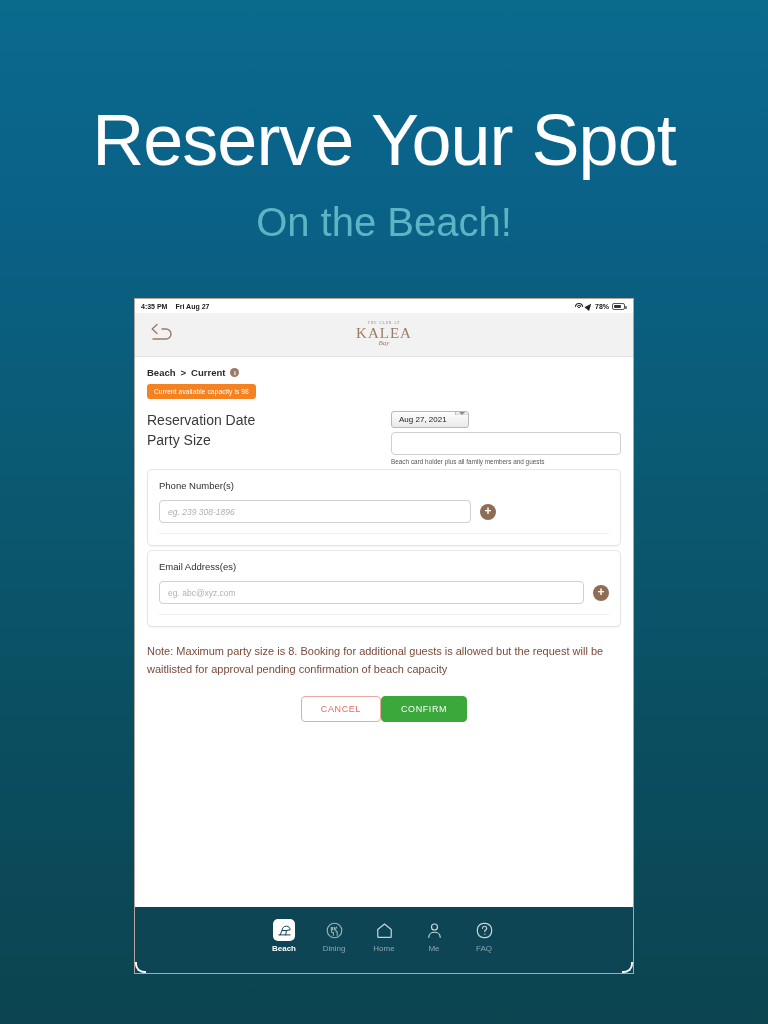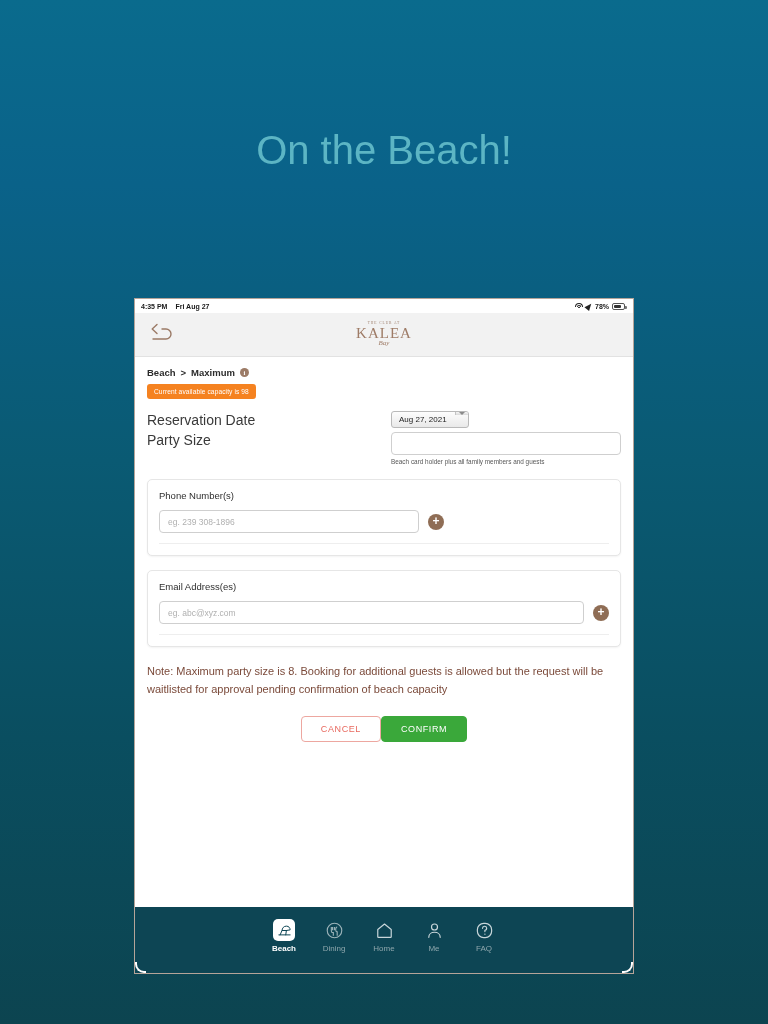--- a/index.html
+++ b/index.html
@@ -101,27 +101,27 @@
   .party-box { flex:1; }
   .txtinput {
     width:100%; height:23px; border:1px solid #cfcfcf; border-radius:4px;
     background:#fff; font-size:8.5px; color:#333; padding:0 8px;
     font-family:"Liberation Sans", sans-serif; outline:none;
   }
   .txtinput::placeholder { color:#b0b0b0; }
   .helper { font-size:6.4px; color:#585858; margin-top:3px; }
 
   .card {
-    margin-top:14px; border:1px solid #e6e6e6; border-radius:5px; background:#fff;
+    margin-top:4px; border:1px solid #e6e6e6; border-radius:5px; background:#fff;
     box-shadow:0 1px 2px rgba(0,0,0,0.05); padding:10px 11px 0 11px;
   }
   .card-title { font-size:9.5px; color:#2f2f2f; }
   .inputline { display:flex; align-items:center; gap:9px; margin-top:9px; padding-bottom:10px; }
   .inputline.with-rule { border-bottom:1px solid #eeeeee; }
-  .card.phone .inputline .txtinput { width:260px; flex:none; }
+  .card.phone .inputline .txtinput { width:312px; flex:none;font-style:italic; }
   .card.email .inputline .txtinput { flex:1; }
   .plus-btn {
     width:16px; height:16px; border-radius:50%; background:#8f6d55; color:#fff;
     font-size:12px; line-height:15px; text-align:center; font-weight:700; cursor:pointer;
     flex:none; font-family:"Liberation Sans", sans-serif;
   }
   .card-tail { height:11px; }
 
   .note { margin-top:16px; font-size:11px; line-height:1.6; color:#7b4a3a; }
   .btnrow { display:flex; justify-content:center; margin-top:18px; }
@@ -137,20 +137,21 @@
   .navitem { width:38px; text-align:center; cursor:pointer; }
   .navicon { height:24px; display:flex; align-items:center; justify-content:center; }
   .navlabel { font-size:8px; color:#8fa7ad; margin-top:2px; }
   .navitem.active .navlabel { color:#ffffff; font-weight:700; }
   .ico-chip { width:22px; height:22px; border-radius:5px; background:#ffffff; display:flex; align-items:center; justify-content:center; }
 </style>
 </head>
 <body>
 
 <div class="hero">
+  <div class="hero-title">Reserve Your Spot</div>
   <div class="hero-sub">On the Beach!</div>
 </div>
 
 <div class="device">
 
   <div class="statusbar">
     <div class="sb-left">
       <span>4:35 PM</span>
       <span>Fri Aug 27</span>
     </div>
@@ -181,21 +182,21 @@
       <div class="logo-sub">Bay</div>
     </div>
   </div>
 
   <div class="page">
 
     <div class="crumbrow">
       <div class="crumb">
         <span>Beach</span>
         <span class="sep">&gt;</span>
-        <span>Maximum</span>
+        <span>Current</span>
         <span class="info-ico">i</span>
       </div>
       <div class="capacity">Current available capacity is 98</div>
     </div>
 
     <div class="formwrap">
 
       <div class="row-date">
         <div class="lbl">Reservation Date</div>
         <div class="date-select">

